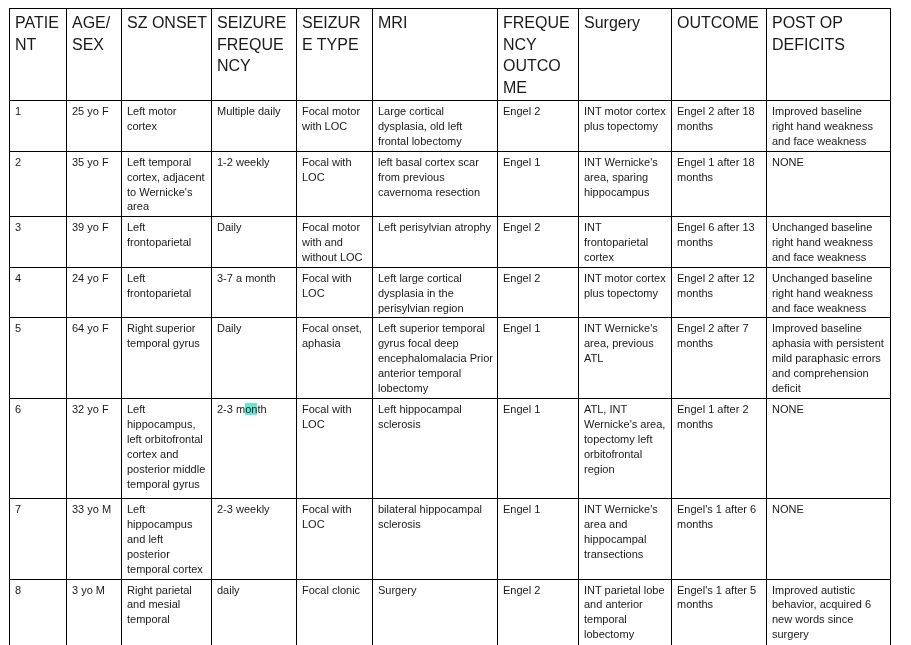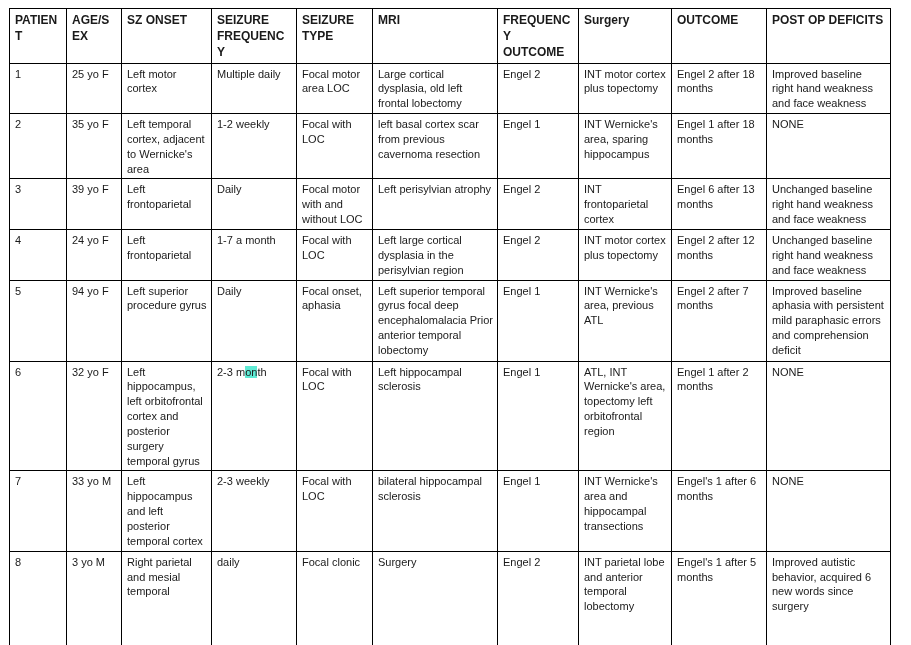--- a/index.html
+++ b/index.html
@@ -29,22 +29,22 @@
   table.patient-table th,
   table.patient-table td {
     border: 1px solid #000000;
     vertical-align: top;
     text-align: left;
     padding: 3px 4px 2px 5px;
     overflow: hidden;
     word-wrap: break-word;
   }
   table.patient-table th {
-    font-weight: bold;
-    font-size: 12px;
+    font-weight: normal;
+    font-size: 16px;
     height: 40px;
   }
   .caption {
     position: absolute;
     left: 14px;
     top: 608px;
     font-size: 13.5px;
     color: #1a1a1a;
     white-space: nowrap;
   }
@@ -83,21 +83,21 @@
           <th>OUTCOME</th>
           <th>POST OP DEFICITS</th>
         </tr>
     </thead>
     <tbody>
         <tr style="height: 40px;">
           <td>1</td>
           <td>25 yo F</td>
           <td>Left motor cortex</td>
           <td>Multiple daily</td>
-          <td>Focal motor area LOC</td>
+          <td>Focal motor with LOC</td>
           <td>Large cortical dysplasia, old left frontal lobectomy</td>
           <td>Engel 2</td>
           <td>INT motor cortex plus topectomy</td>
           <td>Engel 2 after 18 months</td>
           <td>Improved baseline right hand weakness and face weakness</td>
         </tr>
         <tr style="height: 60px;">
           <td>2</td>
           <td>35 yo F</td>
           <td>Left temporal cortex, adjacent to Wernicke's area</td>
@@ -118,44 +118,44 @@
           <td>Left perisylvian atrophy</td>
           <td>Engel 2</td>
           <td>INT frontoparietal cortex</td>
           <td>Engel 6 after 13 months</td>
           <td>Unchanged baseline right hand weakness and face weakness</td>
         </tr>
         <tr style="height: 40px;">
           <td>4</td>
           <td>24 yo F</td>
           <td>Left frontoparietal</td>
-          <td>1-7 a month</td>
+          <td>3-7 a month</td>
           <td>Focal with LOC</td>
           <td>Left large cortical dysplasia in the perisylvian region</td>
           <td>Engel 2</td>
           <td>INT motor cortex plus topectomy</td>
           <td>Engel 2 after 12 months</td>
           <td>Unchanged baseline right hand weakness and face weakness</td>
         </tr>
         <tr style="height: 81px;">
           <td>5</td>
-          <td>94 yo F</td>
-          <td>Left superior procedure gyrus</td>
+          <td>64 yo F</td>
+          <td>Right superior temporal gyrus</td>
           <td>Daily</td>
           <td>Focal onset, aphasia</td>
           <td>Left superior temporal gyrus focal deep encephalomalacia  Prior anterior temporal lobectomy</td>
           <td>Engel 1</td>
           <td>INT Wernicke's area, previous ATL</td>
           <td>Engel 2 after 7 months</td>
           <td>Improved baseline aphasia with persistent mild paraphasic errors and comprehension deficit</td>
         </tr>
         <tr style="height: 100px;">
           <td>6</td>
           <td>32 yo F</td>
-          <td>Left hippocampus, left orbitofrontal cortex and posterior surgery temporal gyrus</td>
+          <td>Left hippocampus, left orbitofrontal cortex and posterior middle temporal gyrus</td>
           <td>2-3 m<span class="hl" style="background-color: #5eead4;">on</span>th</td>
           <td>Focal with LOC</td>
           <td>Left hippocampal sclerosis</td>
           <td>Engel 1</td>
           <td>ATL, INT Wernicke's area, topectomy left orbitofrontal region</td>
           <td>Engel 1 after 2 months</td>
           <td>NONE</td>
         </tr>
         <tr style="height: 80px;">
           <td>7</td>

